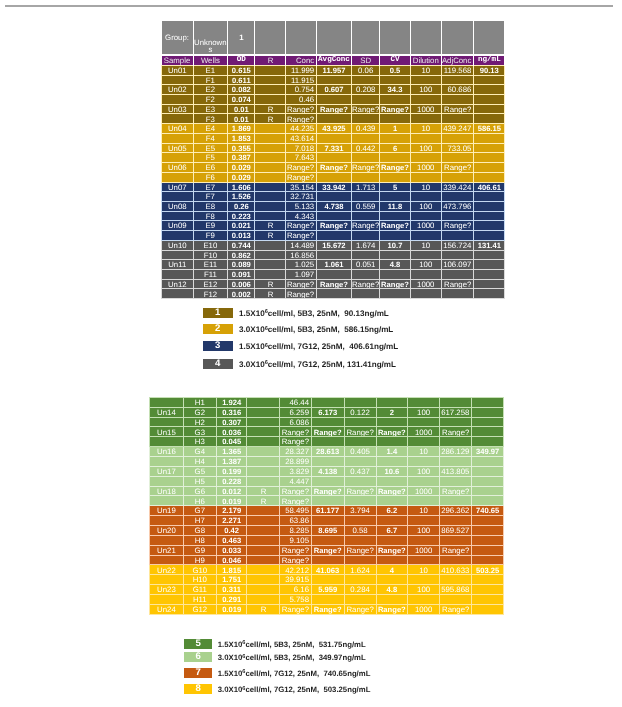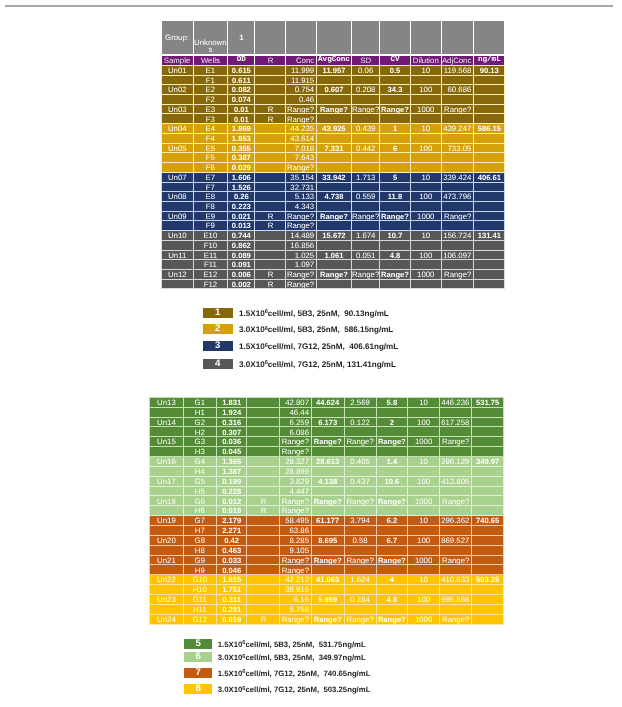--- a/index.html
+++ b/index.html
@@ -212,20 +212,33 @@
         <td class="ac"></td>
         <td class="ar">7.643</td>
         <td class="b ac"></td>
         <td class="ac"></td>
         <td class="b ac"></td>
         <td class="ac"></td>
         <td class="ar"></td>
         <td class="b ac"></td>
       </tr>
       <tr class="drow g2">
+        <td class="ac">Un06</td>
+        <td class="ac">E6</td>
+        <td class="b ac">0.029</td>
+        <td class="ac"></td>
+        <td class="ar">Range?</td>
+        <td class="b ac">Range?</td>
+        <td class="ac">Range?</td>
+        <td class="b ac">Range?</td>
+        <td class="ac">1000</td>
+        <td class="ar">Range?</td>
+        <td class="b ac"></td>
+      </tr>
+      <tr class="drow g2">
         <td class="ac"></td>
         <td class="ac">F6</td>
         <td class="b ac">0.029</td>
         <td class="ac"></td>
         <td class="ar">Range?</td>
         <td class="b ac"></td>
         <td class="ac"></td>
         <td class="b ac"></td>
         <td class="ac"></td>
         <td class="ar"></td>
@@ -416,33 +429,20 @@
       <col style="width:31.3px">
       <col style="width:32.8px">
       <col style="width:32.0px">
       <col style="width:31.5px">
       <col style="width:32.1px">
       <col style="width:32.0px">
       <col style="width:32.0px">
     </colgroup>
     <tbody>
       <tr class="drow g5">
-        <td class="ac">Un13</td>
-        <td class="ac">G1</td>
-        <td class="b ac">1.831</td>
-        <td class="ac"></td>
-        <td class="ar">42.807</td>
-        <td class="b ac">44.624</td>
-        <td class="ac">2.569</td>
-        <td class="b ac">5.8</td>
-        <td class="ac">10</td>
-        <td class="ar">446.236</td>
-        <td class="b ac">531.75</td>
-      </tr>
-      <tr class="drow g5">
         <td class="ac"></td>
         <td class="ac">H1</td>
         <td class="b ac">1.924</td>
         <td class="ac"></td>
         <td class="ar">46.44</td>
         <td class="b ac"></td>
         <td class="ac"></td>
         <td class="b ac"></td>
         <td class="ac"></td>
         <td class="ar"></td>

